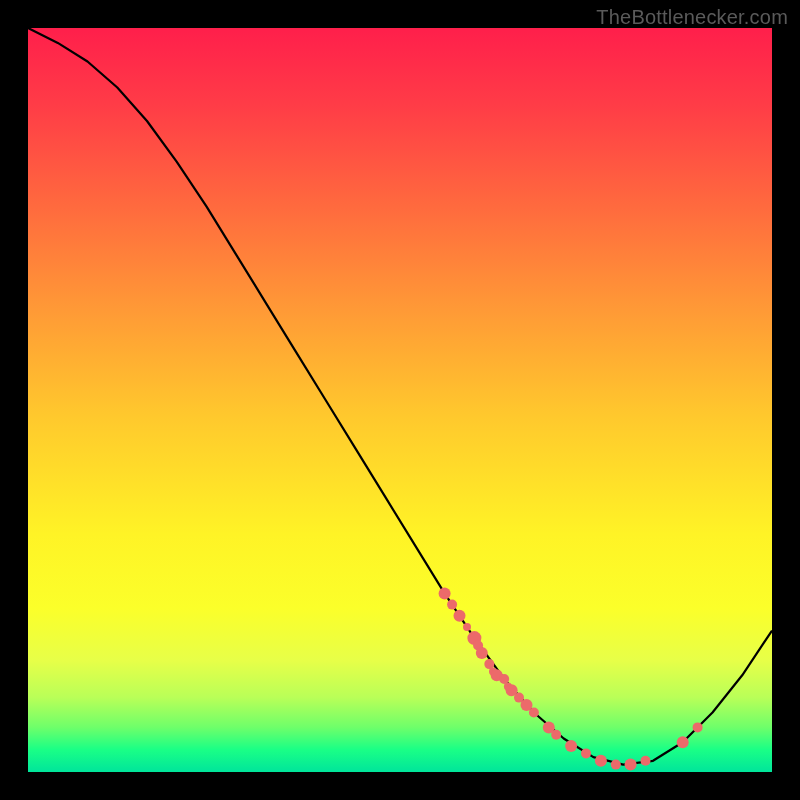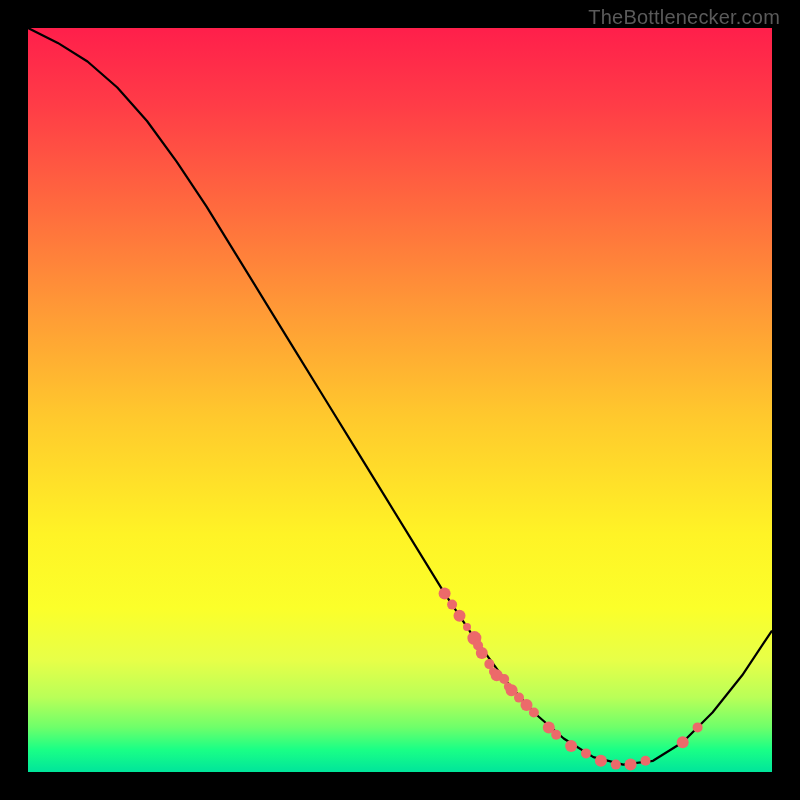--- a/index.html
+++ b/index.html
@@ -28,21 +28,21 @@
       #e7ff48 85%,
       #b9ff58 90%,
       #6eff6a 94%,
       #1aff86 97%,
       #00e59b 100%
     );
   }
   .watermark {
     position: absolute;
     top: 6px;
-    right: 20px;
+    right: 12px;
     color: #5a5a5a;
     font-size: 20px;
     font-weight: 500;
     letter-spacing: 0.2px;
     z-index: 10;
   }
   svg.plot {
     position: absolute;
     left: 0;
     top: 0;

